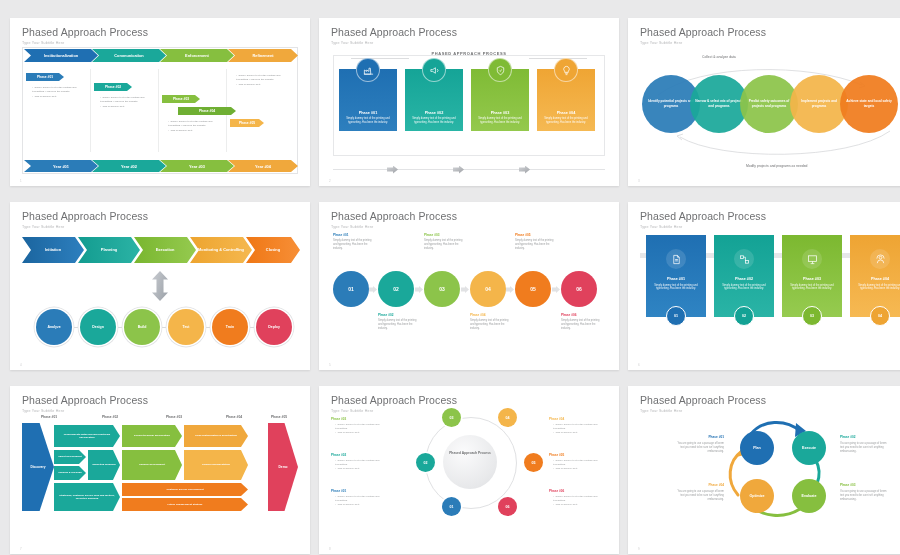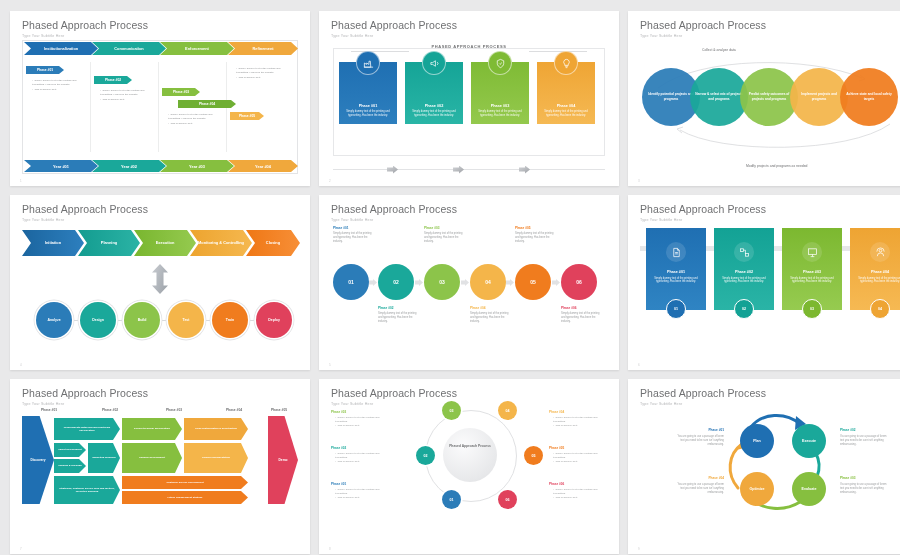--- a/index.html
+++ b/index.html
@@ -19,20 +19,21 @@
     gap:9px 9px;
     grid-auto-flow:row;
   }
   .slide{
     background:#ffffff;
     position:relative;
     box-sizing:border-box;
     overflow:hidden;
     box-shadow:0 1px 2px rgba(0,0,0,0.10);
     padding:9px 12px 11px 12px;
+    margin-top:7px;
   }
   .s-title{
     font-size:10.5px;color:#6f7072;letter-spacing:.1px;
     font-weight:400;line-height:1.1;
   }
   .s-sub{font-size:3.6px;color:#b4b5b7;margin-top:2.5px;letter-spacing:.2px;}
   .canvas{position:absolute;left:12px;right:12px;top:27px;bottom:10px;}
   .pgnum{position:absolute;left:10px;bottom:3px;font-size:3px;color:#cfcfd0;}
 
   

